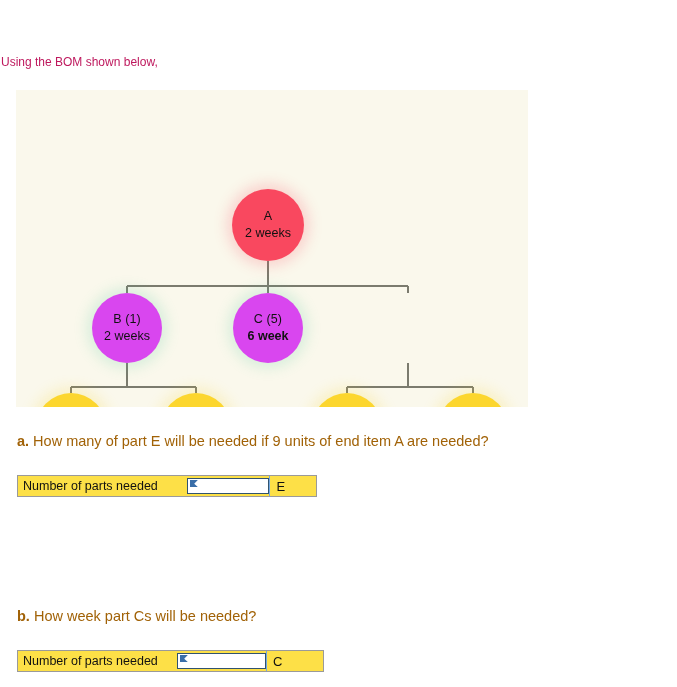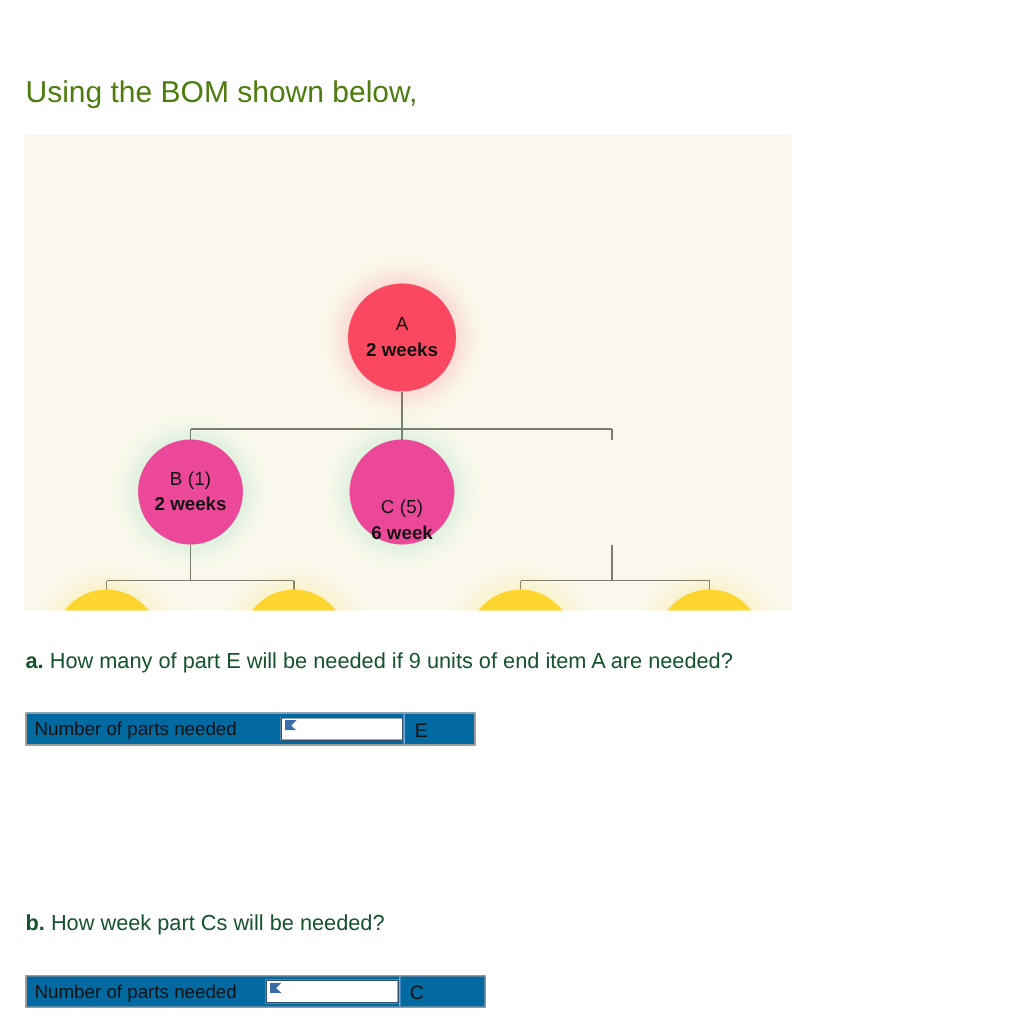--- a/index.html
+++ b/index.html
@@ -12,25 +12,25 @@
     height: 687px;
     position: relative;
     font-family: "Liberation Sans", sans-serif;
     color: #1a1a1a;
     overflow: hidden;
   }
 
   
   .intro {
     position: absolute;
-    left: 17px;
+    left: 1px;
     top: 52px;
-    font-size: 20px;
+    font-size: 12px;
     line-height: 20px;
-    color: #4d7c0f;
+    color: #be185d;
     white-space: nowrap;
   }
 
   
   .bom-panel {
     position: absolute;
     left: 16px;
     top: 90px;
     width: 512px;
     height: 317px;
@@ -58,54 +58,53 @@
     line-height: 15px;
     z-index: 2;
   }
   .node .nlabel {
     font-size: 12.5px;
     letter-spacing: 0.1px;
   }
   .node .ntime {
     font-size: 12.5px;
     margin-top: 2px;
-    font-weight: bold;
   }
   .node .ntime.bold { font-weight: bold; }
 
   .node.root {
     background: #f9485f;
     box-shadow: 0 0 14px 5px rgba(249, 72, 95, 0.22);
   }
   .node.mid {
-    background: #ec4899;
+    background: #d946ef;
     box-shadow: 0 0 14px 5px rgba(79, 201, 154, 0.20);
   }
   .node.leaf {
     background: #fcd62e;
     box-shadow: 0 0 14px 5px rgba(252, 214, 46, 0.22);
   }
 
   
   .question {
     position: absolute;
     left: 17px;
     font-size: 14.5px;
     line-height: 20px;
-    color: #14532d;
+    color: #a16207;
     white-space: nowrap;
   }
   .question .qmark { font-weight: bold; }
 
   
   .answer-row {
     position: absolute;
     left: 17px;
     height: 22px;
-    background: #0369a1;
+    background: #fde047;
     border: 1px solid #9a9a9a;
     display: flex;
     align-items: stretch;
     box-sizing: border-box;
   }
   .answer-row .ar-label {
     display: flex;
     align-items: center;
     padding-left: 5px;
     font-size: 12.5px;
@@ -182,21 +181,21 @@
   <div class="node root" style="left:216px; top:99px; width:72px; height:72px;">
     <span class="nlabel">A</span>
     <span class="ntime">2 weeks</span>
   </div>
 
   <div class="node mid" style="left:76px; top:203px; width:70px; height:70px;">
     <span class="nlabel">B (1)</span>
     <span class="ntime">2 weeks</span>
   </div>
 
-  <div class="node mid" style="left:217px; top:203px; width:70px; height:70px;justify-content:flex-end;">
+  <div class="node mid" style="left:217px; top:203px; width:70px; height:70px;">
     <span class="nlabel">C (5)</span>
     <span class="ntime bold">6 week</span>
   </div>
 
 
   <div class="node leaf" style="left:20px; top:303px; width:70px; height:70px;">
     
     
   </div>
 

